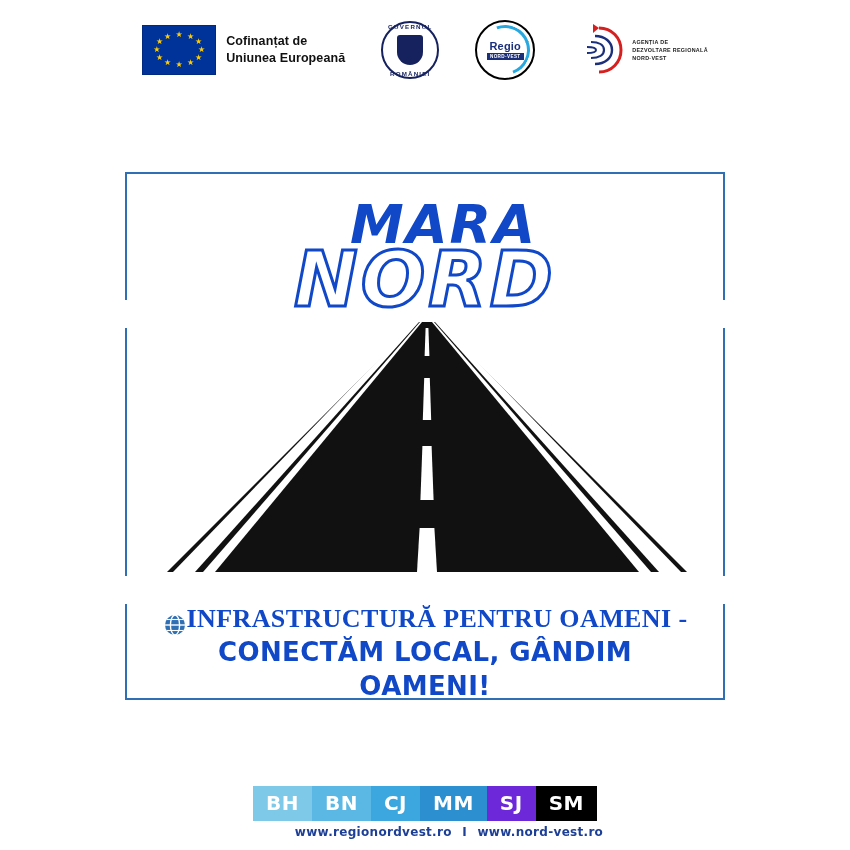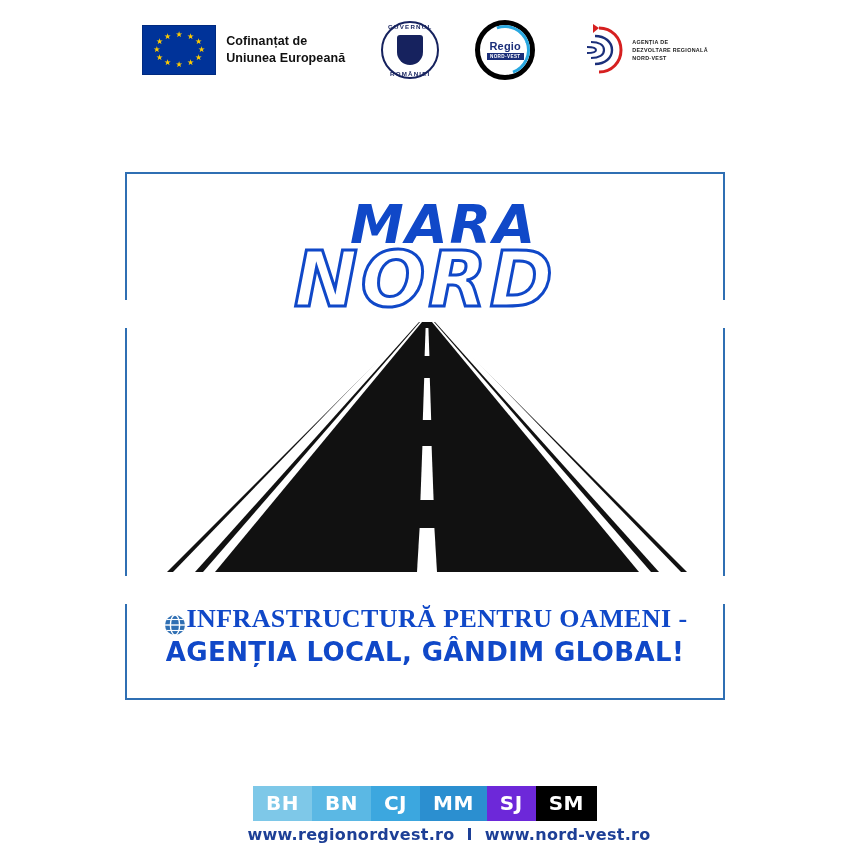--- a/index.html
+++ b/index.html
@@ -88,21 +88,21 @@
     width: 100%;
     text-align: center;
   }
   .gov-word-top { top: 4px; }
   .gov-word-bot { bottom: 4px; }
 
   .regio-logo {
     width: 60px;
     height: 60px;
     border-radius: 50%;
-    border: 5px solid #000000;
+    border: 2px solid #000000;
     position: relative;
     display: flex;
     flex-direction: column;
     align-items: center;
     justify-content: center;
     box-sizing: border-box;
   }
   .regio-logo:before {
     content: "";
     position: absolute;
@@ -252,21 +252,21 @@
     padding: 5px 13px 6px;
     letter-spacing: .5px;
   }
   .footer-links {
     position: absolute;
     left: 0; right: 0;
     top: 825px;
     text-align: center;
     font-family: "DejaVu Sans", sans-serif;
     font-weight: bold;
-    font-size: 16px;
+    font-size: 12px;
     color: #1d3f96;
     letter-spacing: .3px;
     padding-left: 48px;
   }
   .footer-links a {
     color: #1d3f96;
     text-decoration: none;
   }
   .sep { padding: 0 6px; }
 </style>
@@ -359,21 +359,21 @@
         <svg viewBox="0 0 24 24" width="24" height="24" aria-hidden="true">
           <circle cx="12" cy="12" r="10" fill="#2f6fb3"></circle>
           <ellipse cx="12" cy="12" rx="4.6" ry="10" fill="none" stroke="#ffffff" stroke-width="1.4"></ellipse>
           <line x1="2" y1="12" x2="22" y2="12" stroke="#ffffff" stroke-width="1.4"></line>
           <path d="M4 6.5 H20" stroke="#ffffff" stroke-width="1.1" fill="none"></path>
           <path d="M4 17.5 H20" stroke="#ffffff" stroke-width="1.1" fill="none"></path>
         </svg>
       </span>
       <span>INFRASTRUCTURĂ PENTRU OAMENI -</span>
     </div>
-    <div>AGENȚIA LOCAL, GÂNDIM GLOBAL!</div>
+    <div>CONECTĂM LOCAL, GÂNDIM OAMENI!</div>
   </div>
 </div>
 
 <div class="frame-gap left-top"></div>
 <div class="frame-gap right-top"></div>
 <div class="frame-gap left-bot"></div>
 <div class="frame-gap right-bot"></div>
 
 <div class="county-bar">
     <span class="county" style="background: rgb(126, 200, 232);">BH</span>

